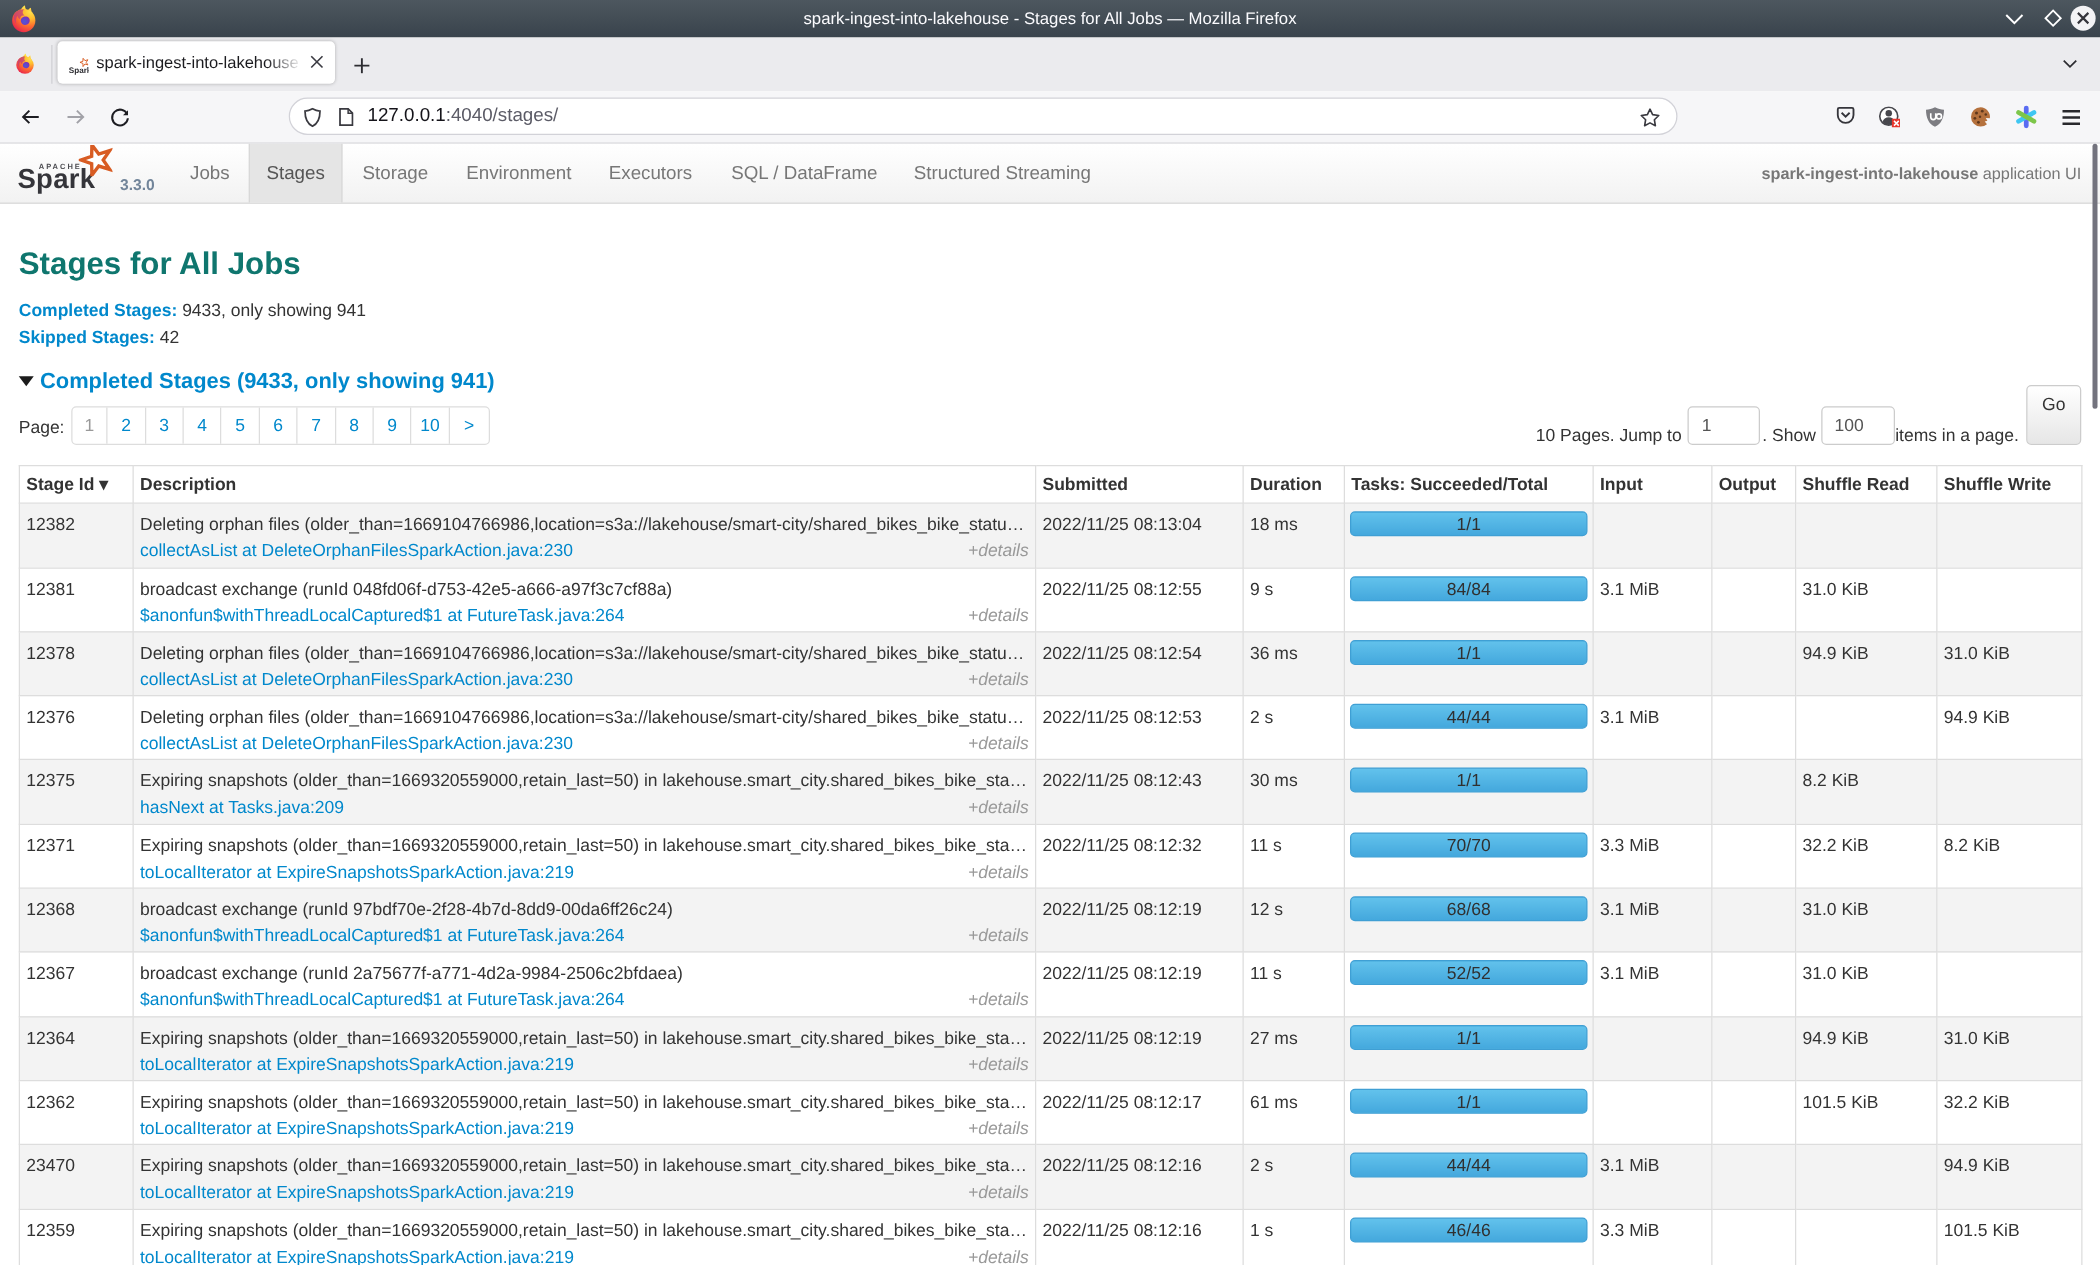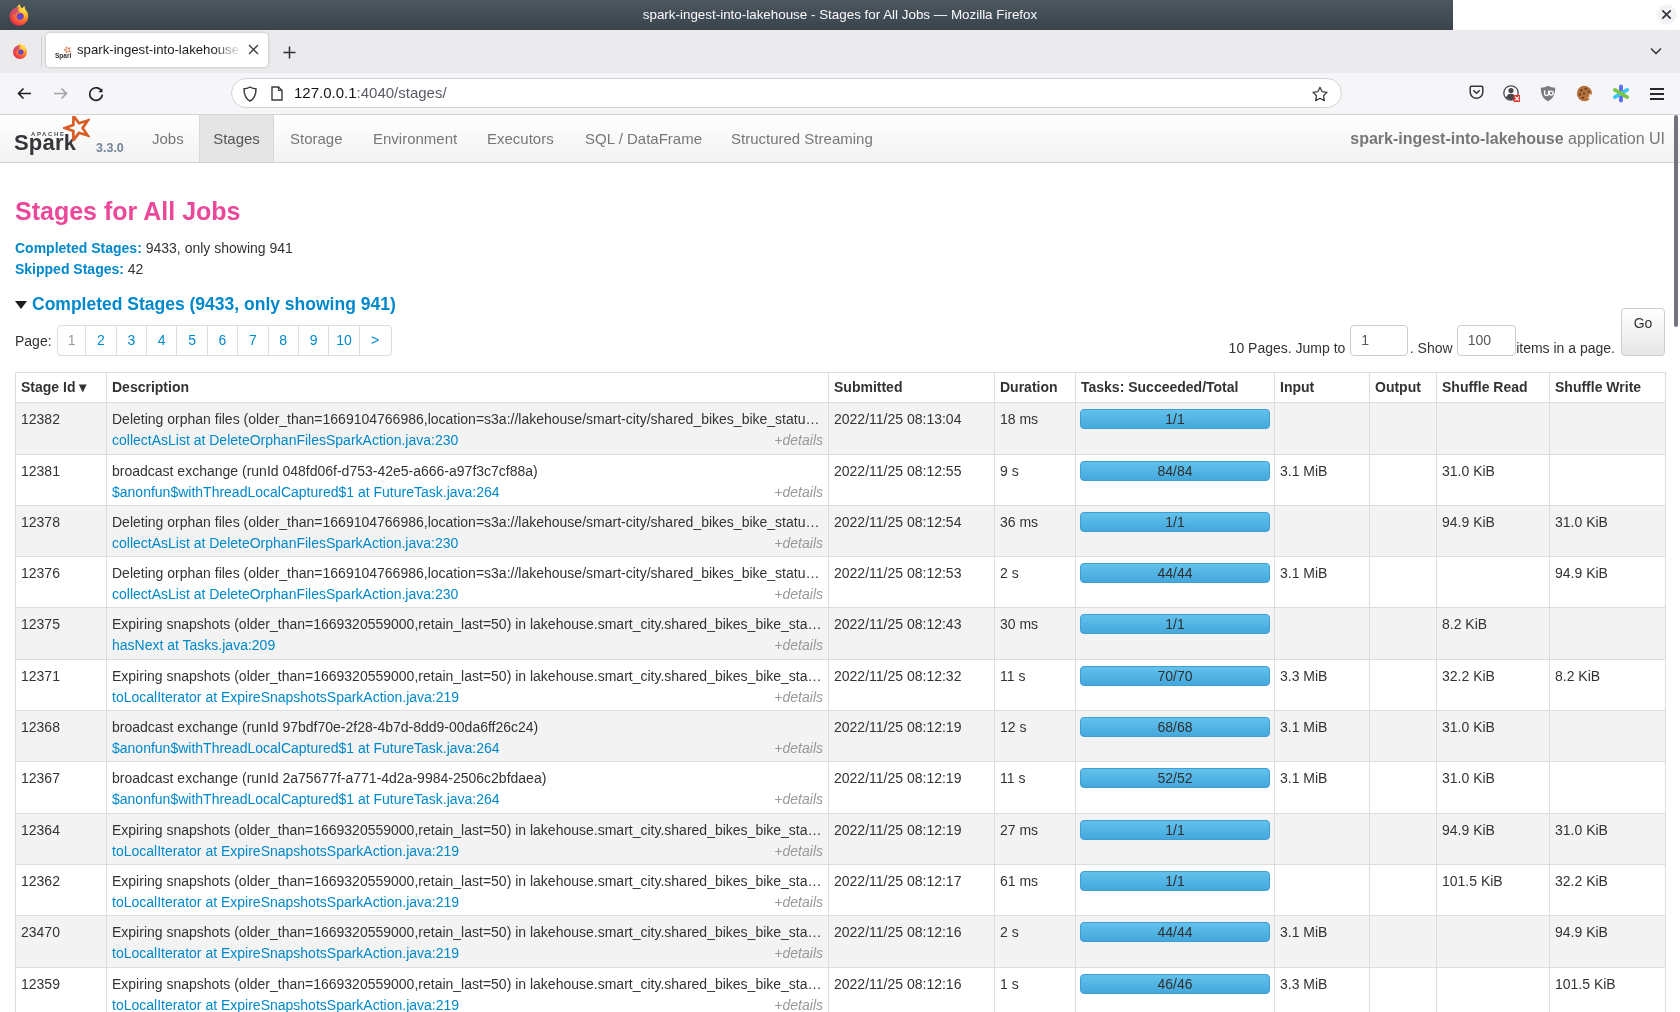--- a/index.html
+++ b/index.html
@@ -1,19 +1,19 @@
 <!DOCTYPE html>
 <html><head>
 <meta charset="utf-8">
 <style>
 * { box-sizing: border-box; margin: 0; padding: 0; }
 html,body { width:1680px; height:1012px; overflow:hidden; background:#fff;
   font-family:"Liberation Sans",sans-serif; }
 
-#titlebar { position:absolute; left:0; top:0; width:1453px; height:30px;
+#titlebar { position:absolute; left:0; top:0; width:1680px; height:30px;
   background:linear-gradient(180deg,#4d575f,#39434c); }
 #titletext { position:absolute; left:0; top:0; width:1680px; text-align:center;
   line-height:30px; font-size:13.4px; color:#fbfbfe; }
 #tabbar { position:absolute; left:0; top:30px; width:1680px; height:43px; background:#ebebee; }
 #tab { position:absolute; left:46px; top:3px; width:222px; height:33.7px; background:#fff;
   border-radius:4px; box-shadow:0 0 3px rgba(0,0,0,.25); }
 #tabtitle { position:absolute; left:31px; top:0; width:170px; height:33.7px; line-height:33.7px;
   font-size:13.2px; color:#1b1b1f; white-space:nowrap; overflow:hidden;
   -webkit-mask-image:linear-gradient(to right,#000 80%,transparent 97%); }
 #toolbar { position:absolute; left:0; top:73px; width:1680px; height:42px; background:#f6f6f8;
@@ -22,26 +22,26 @@
   border:1px solid #d2d2d8; border-radius:15px; }
 #urltext { position:absolute; left:62px; top:0; height:28px; line-height:28px; font-size:15px; color:#15141a;}
 #urltext .dim { color:#5b5b66; }
 
 #sparknav { position:absolute; left:0; top:115px; width:1680px; height:48px;
   background:linear-gradient(180deg,#ffffff,#f2f2f2); border-bottom:1px solid #d4d4d4; }
 .navitem { position:absolute; top:0; height:47px; line-height:47px; font-size:15px; color:#777; }
 #navactive { position:absolute; left:199px; top:0; width:75px; height:47px; background:#e5e5e5;
   border-left:1px solid #d8d8d8; border-right:1px solid #d8d8d8; text-align:center;
   line-height:47px; font-size:15px; color:#555; }
-#appname { position:absolute; right:15px; top:0; height:47px; line-height:47px; font-size:16px;
+#appname { position:absolute; right:15px; top:0; height:47px; line-height:47px; font-size:13px;
   color:#777; }
 #sparkver { position:absolute; left:96px; top:25px; height:17px; line-height:17px;
   font-size:12.5px; font-weight:bold; color:#72859a; }
 
-#h3 { position:absolute; left:15px; top:197px; font-size:25px; font-weight:bold; color:#ec4899; }
+#h3 { position:absolute; left:15px; top:197px; font-size:25px; font-weight:bold; color:#0f766e; }
 .infoline { position:absolute; left:15px; font-size:14px; color:#333; }
 .infoline b { color:#0088cc; }
 #h4 { position:absolute; left:15px; top:294px; font-size:17.5px; font-weight:bold; color:#0088cc; }
 #h4 .arr { display:inline-block; width:0; height:0; border-left:6px solid transparent;
   border-right:6px solid transparent; border-top:8px solid #1c1c1c; margin-right:5px;
   vertical-align:1px; }
 #pagelabel { position:absolute; left:15px; top:333px; font-size:14px; color:#333; }
 #pager { position:absolute; left:57px; top:325px; height:31px; display:flex;
   border:1px solid #ddd; border-radius:4px; background:#fff; }
 #pager a { display:block; min-width:30.4px; padding:0 0; text-align:center; line-height:29px;

